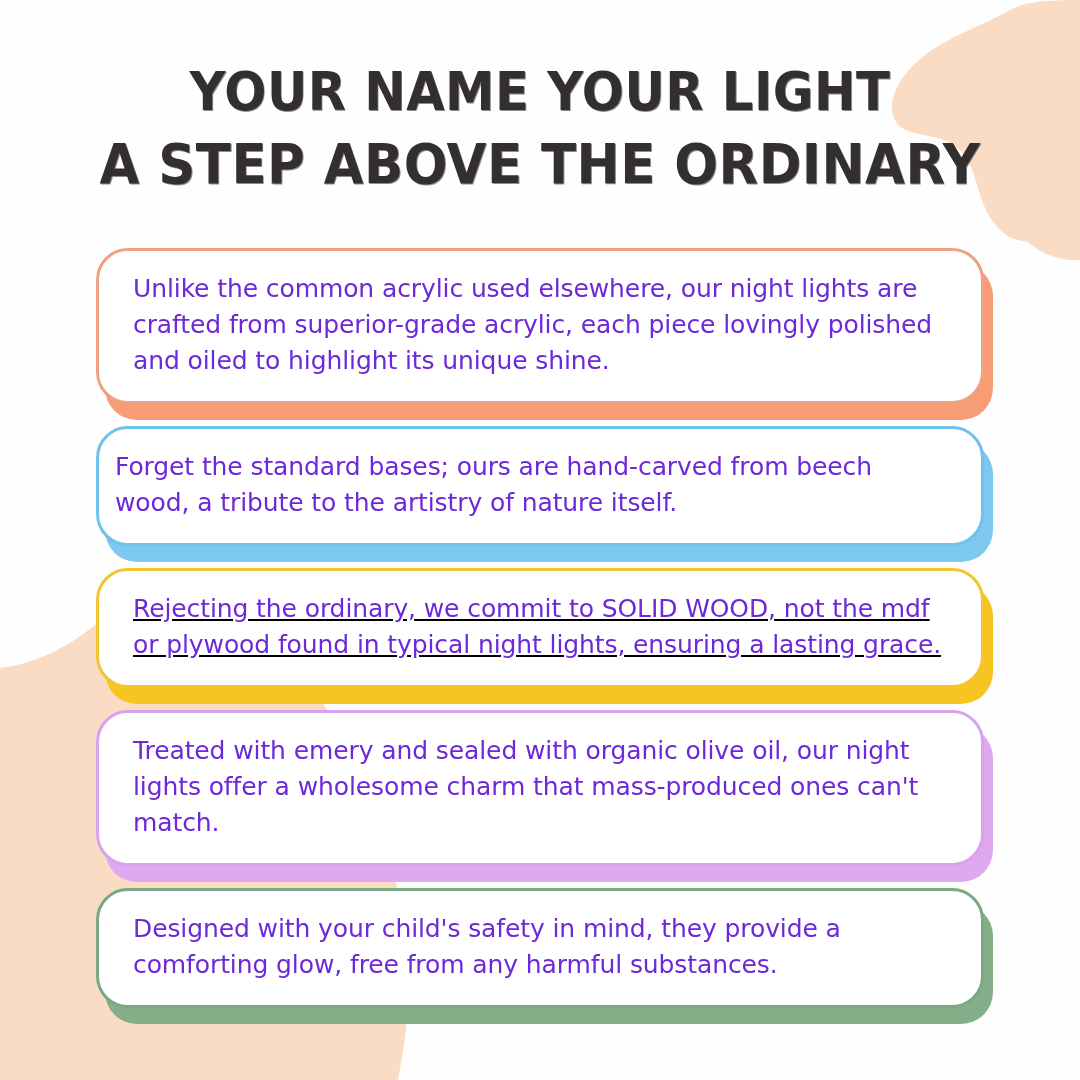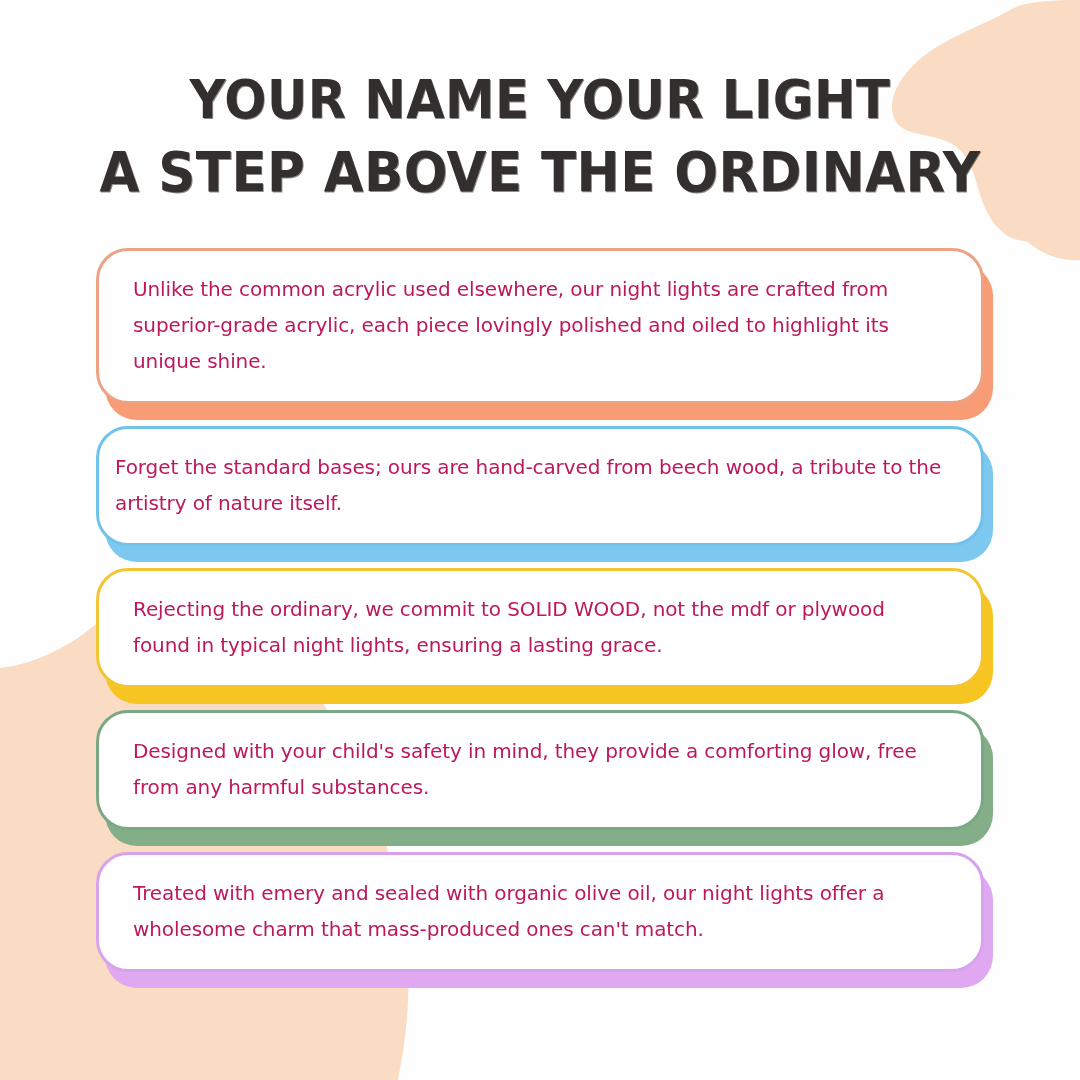--- a/index.html
+++ b/index.html
@@ -29,21 +29,21 @@
     inset: 0;
     width: 1080px;
     height: 1080px;
     pointer-events: none;
     z-index: 0;
   }
 
   
   .heading {
     position: absolute;
-    top: 64px;
+    top: 56px;
     left: 0;
     width: 1080px;
     text-align: center;
     z-index: 3;
   }
   .heading-line {
     display: block;
     color: #332F2E;
     font-family: "DejaVu Sans", sans-serif;
     font-weight: 700;
@@ -93,24 +93,24 @@
     background: #FFFFFF;
     border-style: solid;
     border-width: 3px;
     border-radius: 32px;
     box-sizing: border-box;
     padding: 20px 34px 22px 34px;
   }
 
   .card-text {
     margin: 0;
-    color: #be185d;
+    color: #6d28d9;
     font-family: "DejaVu Sans", sans-serif;
     font-weight: 400;
-    font-size: 20px;
+    font-size: 25px;
     line-height: 36px;
     letter-spacing: -0.1px;
   }
 
   
 </style>
 </head>
 <body>
 
 <div class="poster" style="background: rgb(254, 254, 254);">
@@ -143,33 +143,33 @@
 
     <div class="card">
       <div class="card-shadow" style="background: rgb(125, 200, 239);"></div>
       <div class="card-face" style="border-color: rgb(111, 194, 236); padding-left: 16px;">
         <p class="card-text">Forget the standard bases; ours are hand-carved from beech wood, a tribute to the artistry of nature itself.</p>
       </div>
     </div>
 
     <div class="card">
       <div class="card-shadow" style="background: rgb(247, 197, 33);"></div>
-      <div class="card-face" style="border-color: rgb(242, 197, 49);">
+      <div class="card-face" style="border-color: rgb(242, 197, 49); text-decoration: underline;">
         <p class="card-text">Rejecting the ordinary, we commit to SOLID WOOD, not the mdf or plywood found in typical night lights, ensuring a lasting grace.</p>
+      </div>
+    </div>
+
+    <div class="card">
+      <div class="card-shadow" style="background: rgb(224, 168, 240);"></div>
+      <div class="card-face" style="border-color: rgb(217, 162, 237);">
+        <p class="card-text">Treated with emery and sealed with organic olive oil, our night lights offer a wholesome charm that mass-produced ones can't match.</p>
       </div>
     </div>
 
     <div class="card">
       <div class="card-shadow" style="background: rgb(131, 174, 135);"></div>
       <div class="card-face" style="border-color: rgb(123, 168, 132);">
         <p class="card-text">Designed with your child's safety in mind, they provide a comforting glow, free from any harmful substances.</p>
       </div>
     </div>
 
-    <div class="card">
-      <div class="card-shadow" style="background: rgb(224, 168, 240);"></div>
-      <div class="card-face" style="border-color: rgb(217, 162, 237);">
-        <p class="card-text">Treated with emery and sealed with organic olive oil, our night lights offer a wholesome charm that mass-produced ones can't match.</p>
-      </div>
-    </div>
-
   </div>
 </div>
 
 </body></html>

